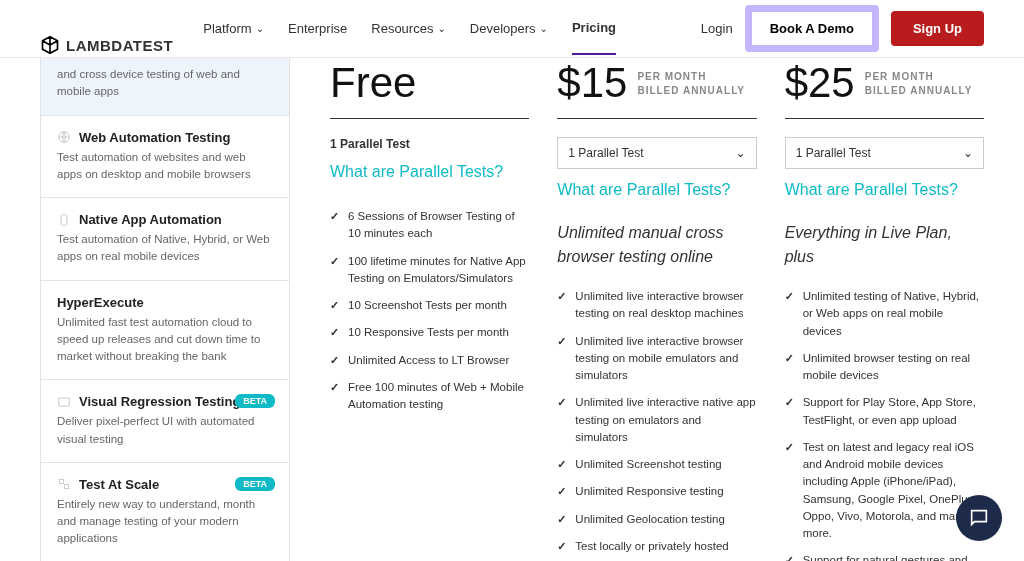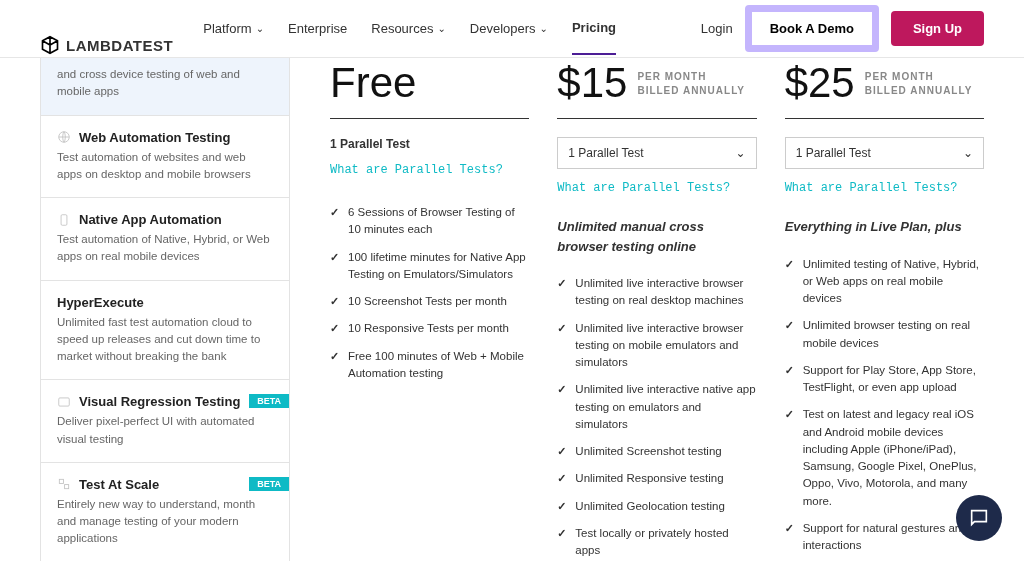--- a/index.html
+++ b/index.html
@@ -8,40 +8,40 @@
 .header-left { display: flex; align-items: flex-end; gap: 30px; }
 .logo { display: flex; align-items: center; gap: 6px; }
 .logo-icon { width: 20px; height: 20px; }
 .logo-text { font-weight: 700; font-size: 15px; letter-spacing: 0.5px; }
 .nav { display: flex; gap: 24px; align-items: center; }
 .nav-item { font-size: 13px; color: #333; display: flex; align-items: center; gap: 4px; cursor: pointer; padding: 18px 0; }
 .nav-item.active { border-bottom: 2px solid #4c1d95; font-weight: 600; }
 .chev { font-size: 10px; }
 .header-right { display: flex; align-items: center; gap: 12px; }
 .btn-outline { border: 7px solid #c4b5fd; background: #fff; padding: 9px 18px; border-radius: 4px; font-weight: 600; font-size: 13px; cursor: pointer; }
-.btn-dark { background: #be185d; color: #fff; border: none; padding: 10px 22px; border-radius: 4px; font-weight: 600; font-size: 13px; cursor: pointer; }
+.btn-dark { background: #b91c1c; color: #fff; border: none; padding: 10px 22px; border-radius: 4px; font-weight: 600; font-size: 13px; cursor: pointer; }
 .login { font-size: 13px; cursor: pointer; }
 .container { display: flex; padding: 0 40px; gap: 40px; }
 .sidebar { width: 250px; flex-shrink: 0; border: 1px solid #e3e3e3; border-top: none; }
 .side-item { padding: 14px 16px; border-bottom: 1px solid #e3e3e3; cursor: pointer; position: relative; }
 .side-item.first { background: #eef4fc; padding-top: 8px; }
 .side-title { font-size: 13px; font-weight: 600; color: #222; margin-bottom: 4px; display: flex; align-items: center; gap: 8px; }
 .side-desc { font-size: 11.5px; color: #666; line-height: 1.5; }
 .side-icon { width: 14px; height: 14px; opacity: 0.5; flex-shrink: 0; }
-.beta { background: #0ebac5; color: #fff; font-size: 9px; padding: 2px 8px; border-radius: 0; font-weight: 600; position: absolute; right: 0; top: 14px; }
+.beta { background: #0ebac5; color: #fff; font-size: 9px; padding: 2px 8px; border-radius: 6px; font-weight: 600; position: absolute; right: 14px; top: 14px; }
 .plans { display: flex; gap: 28px; flex: 1; padding-top: 4px; }
 .plan { flex: 1; min-width: 0; }
 .price-row { display: flex; align-items: flex-start; gap: 10px; margin-bottom: 14px; }
 .price { font-size: 42px; font-weight: 400; color: #111; line-height: 1; }
 .price-sub { font-size: 10px; color: #888; letter-spacing: 1px; font-weight: 600; line-height: 1.4; padding-top: 8px; }
 .plan hr { border: none; border-top: 1px solid #333; margin-bottom: 18px; }
 .parallel-text { font-size: 12px; font-weight: 600; margin-bottom: 12px; }
 .parallel-select { width: 100%; border: 1px solid #ccc; padding: 8px 10px; font-size: 12px; display: flex; justify-content: space-between; align-items: center; margin-bottom: 12px; cursor: pointer; }
-.what-link { color: #0ebac5; font-size: 12px; cursor: pointer; display: block; margin-bottom: 22px; font-family: Liberation Mono, monospace; }
-.plan-headline { font-size: 13px; font-weight: 700; font-style: italic; color: #333; margin-bottom: 14px; line-height: 1.5; }
+.what-link { color: #0ebac5; font-size: 16px; cursor: pointer; display: block; margin-bottom: 22px; }
+.plan-headline { font-size: 16px; font-weight: 400; font-style: italic; color: #333; margin-bottom: 14px; line-height: 1.5; }
 .feat-list { list-style: none; }
 .feat-list li { font-size: 11.5px; color: #333; padding: 5px 0 5px 18px; position: relative; line-height: 1.5; }
 .feat-list li::before { content: '✓'; position: absolute; left: 0; top: 5px; font-weight: 700; font-size: 11px; }
 .chat-bubble { position: fixed; bottom: 20px; right: 22px; width: 46px; height: 46px; border-radius: 50%; background: #1e2a4a; display: flex; align-items: center; justify-content: center; cursor: pointer; color: #fff; }
 </style>
 </head>
 <body>
 
 <div class="header">
   <div class="header-left">
@@ -140,20 +140,21 @@
           <div class="price">Free</div>
         </div>
       <hr>
       <div class="parallel-text">1 Parallel Test</div>
       <a class="what-link">What are Parallel Tests?</a>
       <ul class="feat-list">
           <li>6 Sessions of Browser Testing of 10 minutes each</li>
           <li>100 lifetime minutes for Native App Testing on Emulators/Simulators</li>
           <li>10 Screenshot Tests per month</li>
           <li>10 Responsive Tests per month</li>
+          <li>Unlimited Access to LT Browser</li>
           <li>Free 100 minutes of Web + Mobile Automation testing</li>
         </ul>
     </div>
 
     <div class="plan">
       <div class="price-row">
         <div class="price">$15</div>
         <div class="price-sub">
             <div>PER MONTH</div>
             <div>BILLED ANNUALLY</div>

